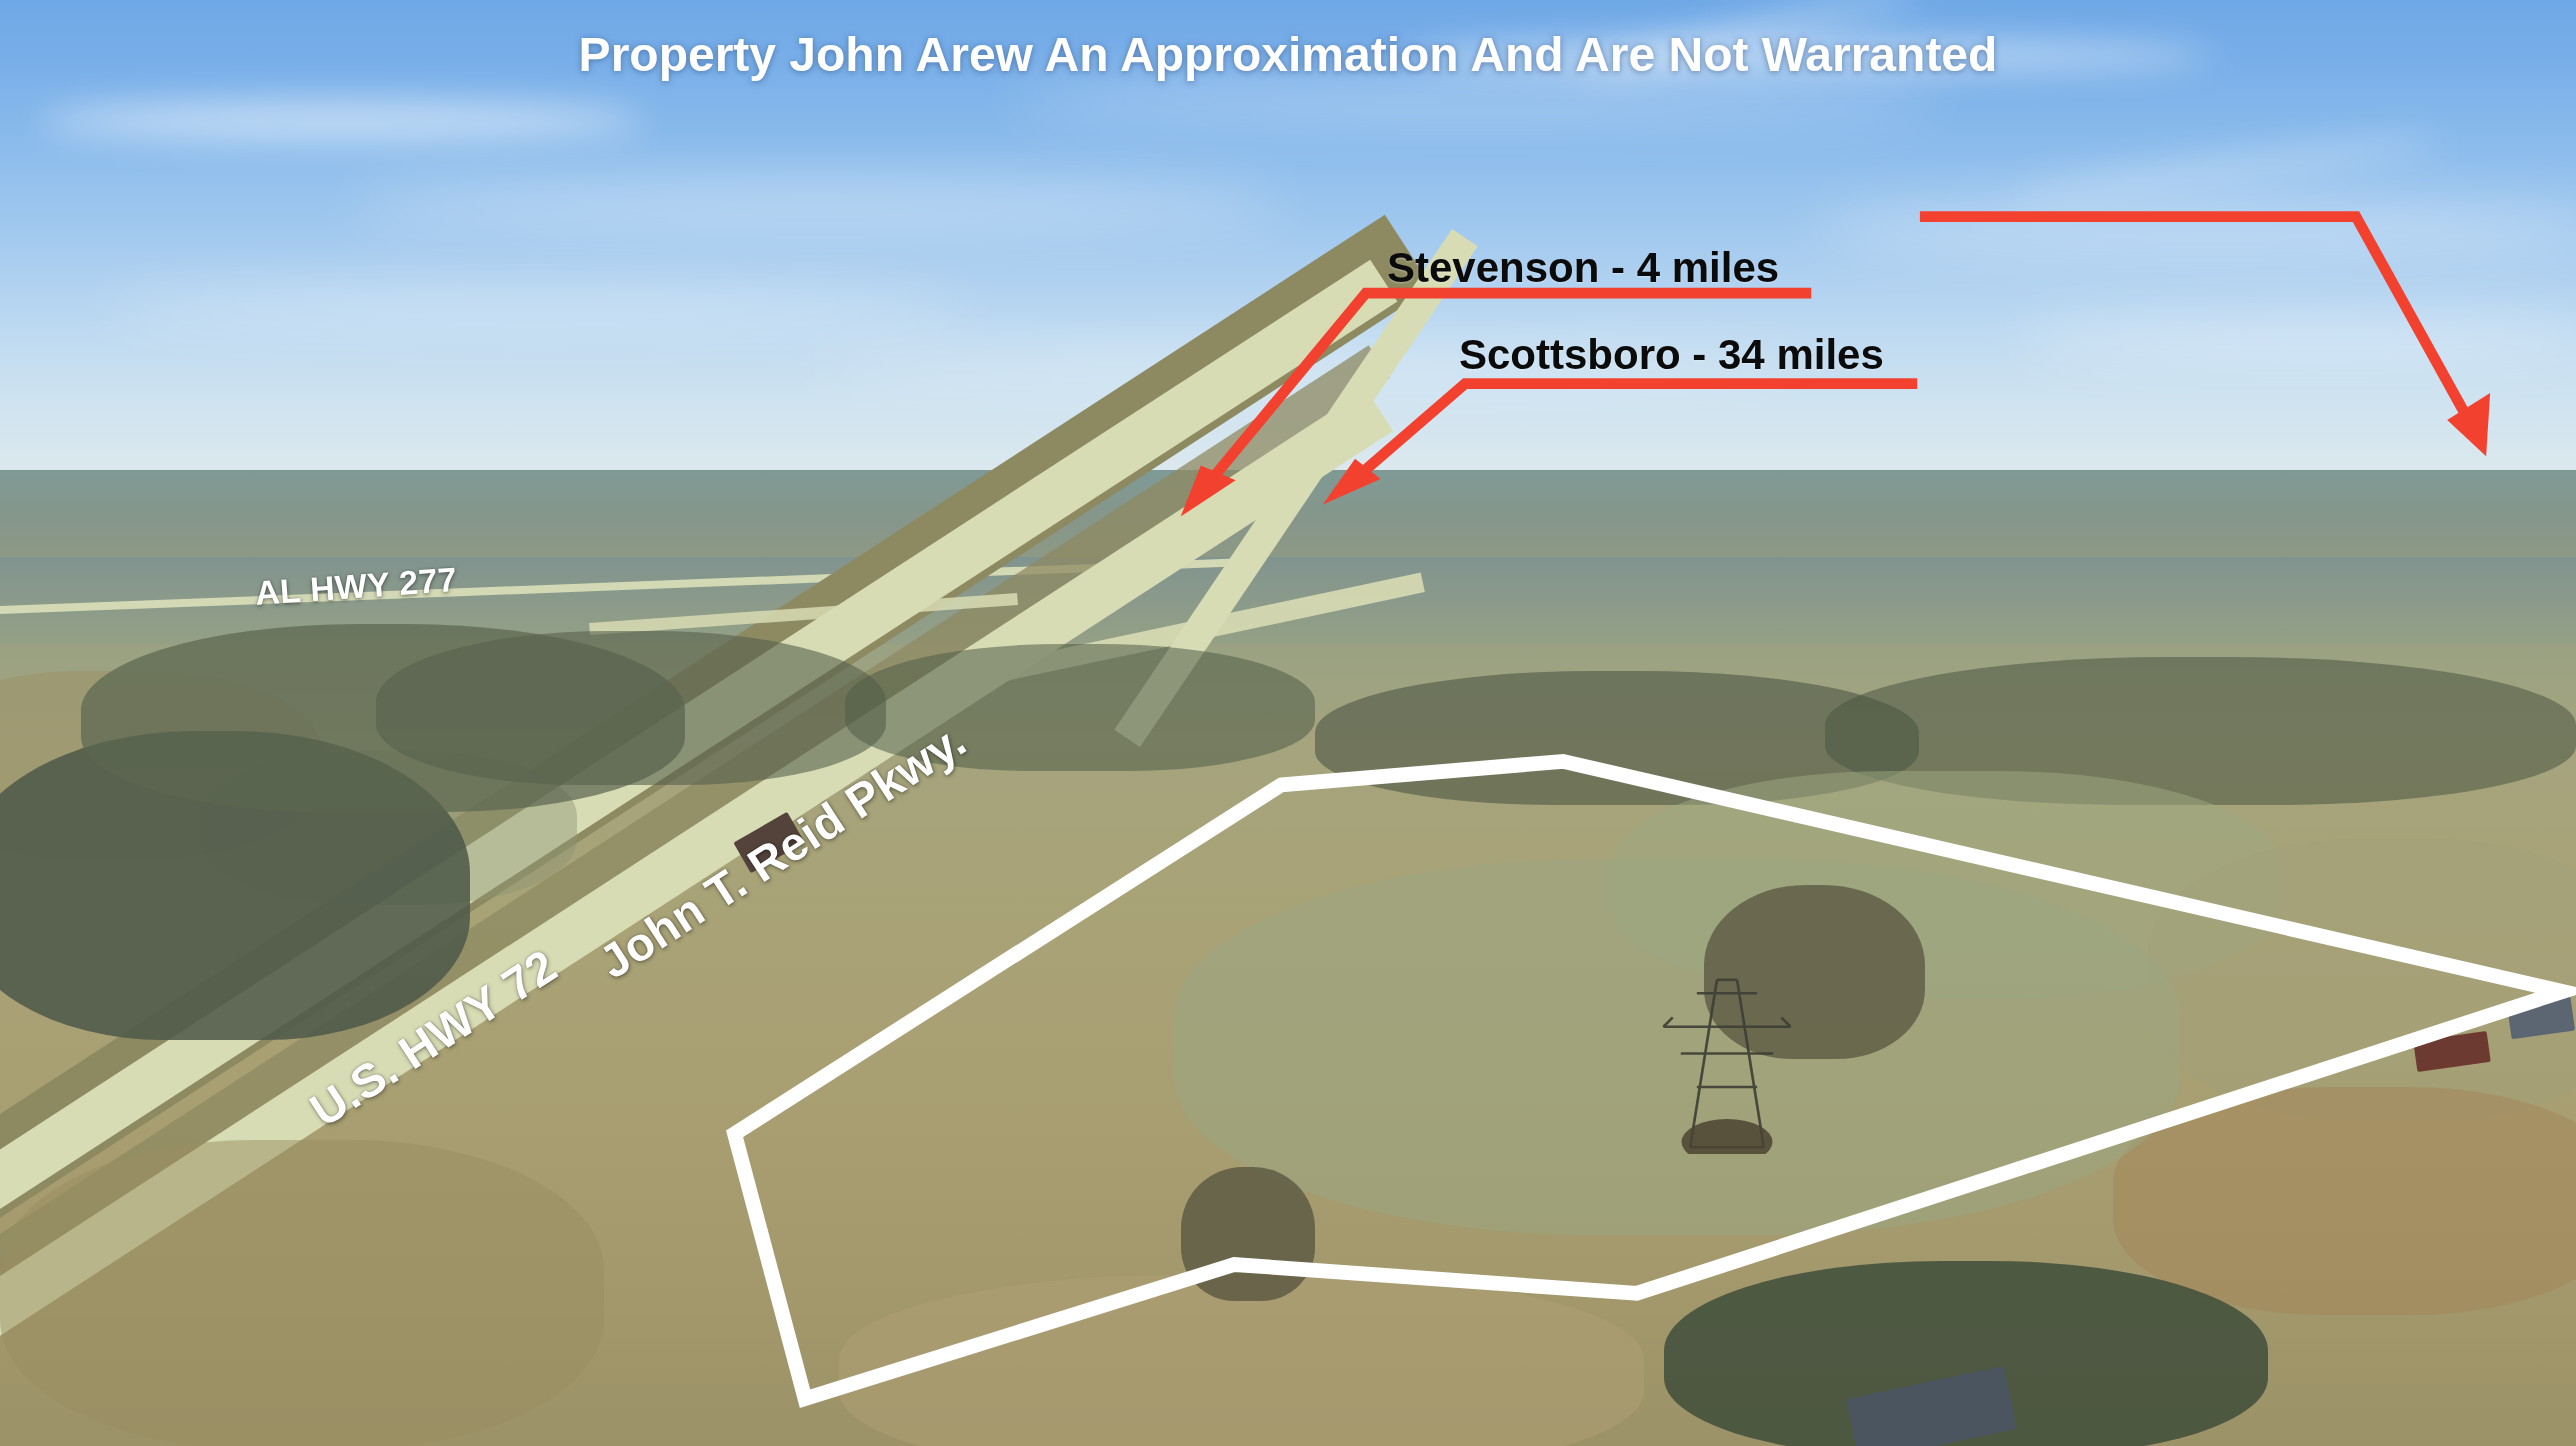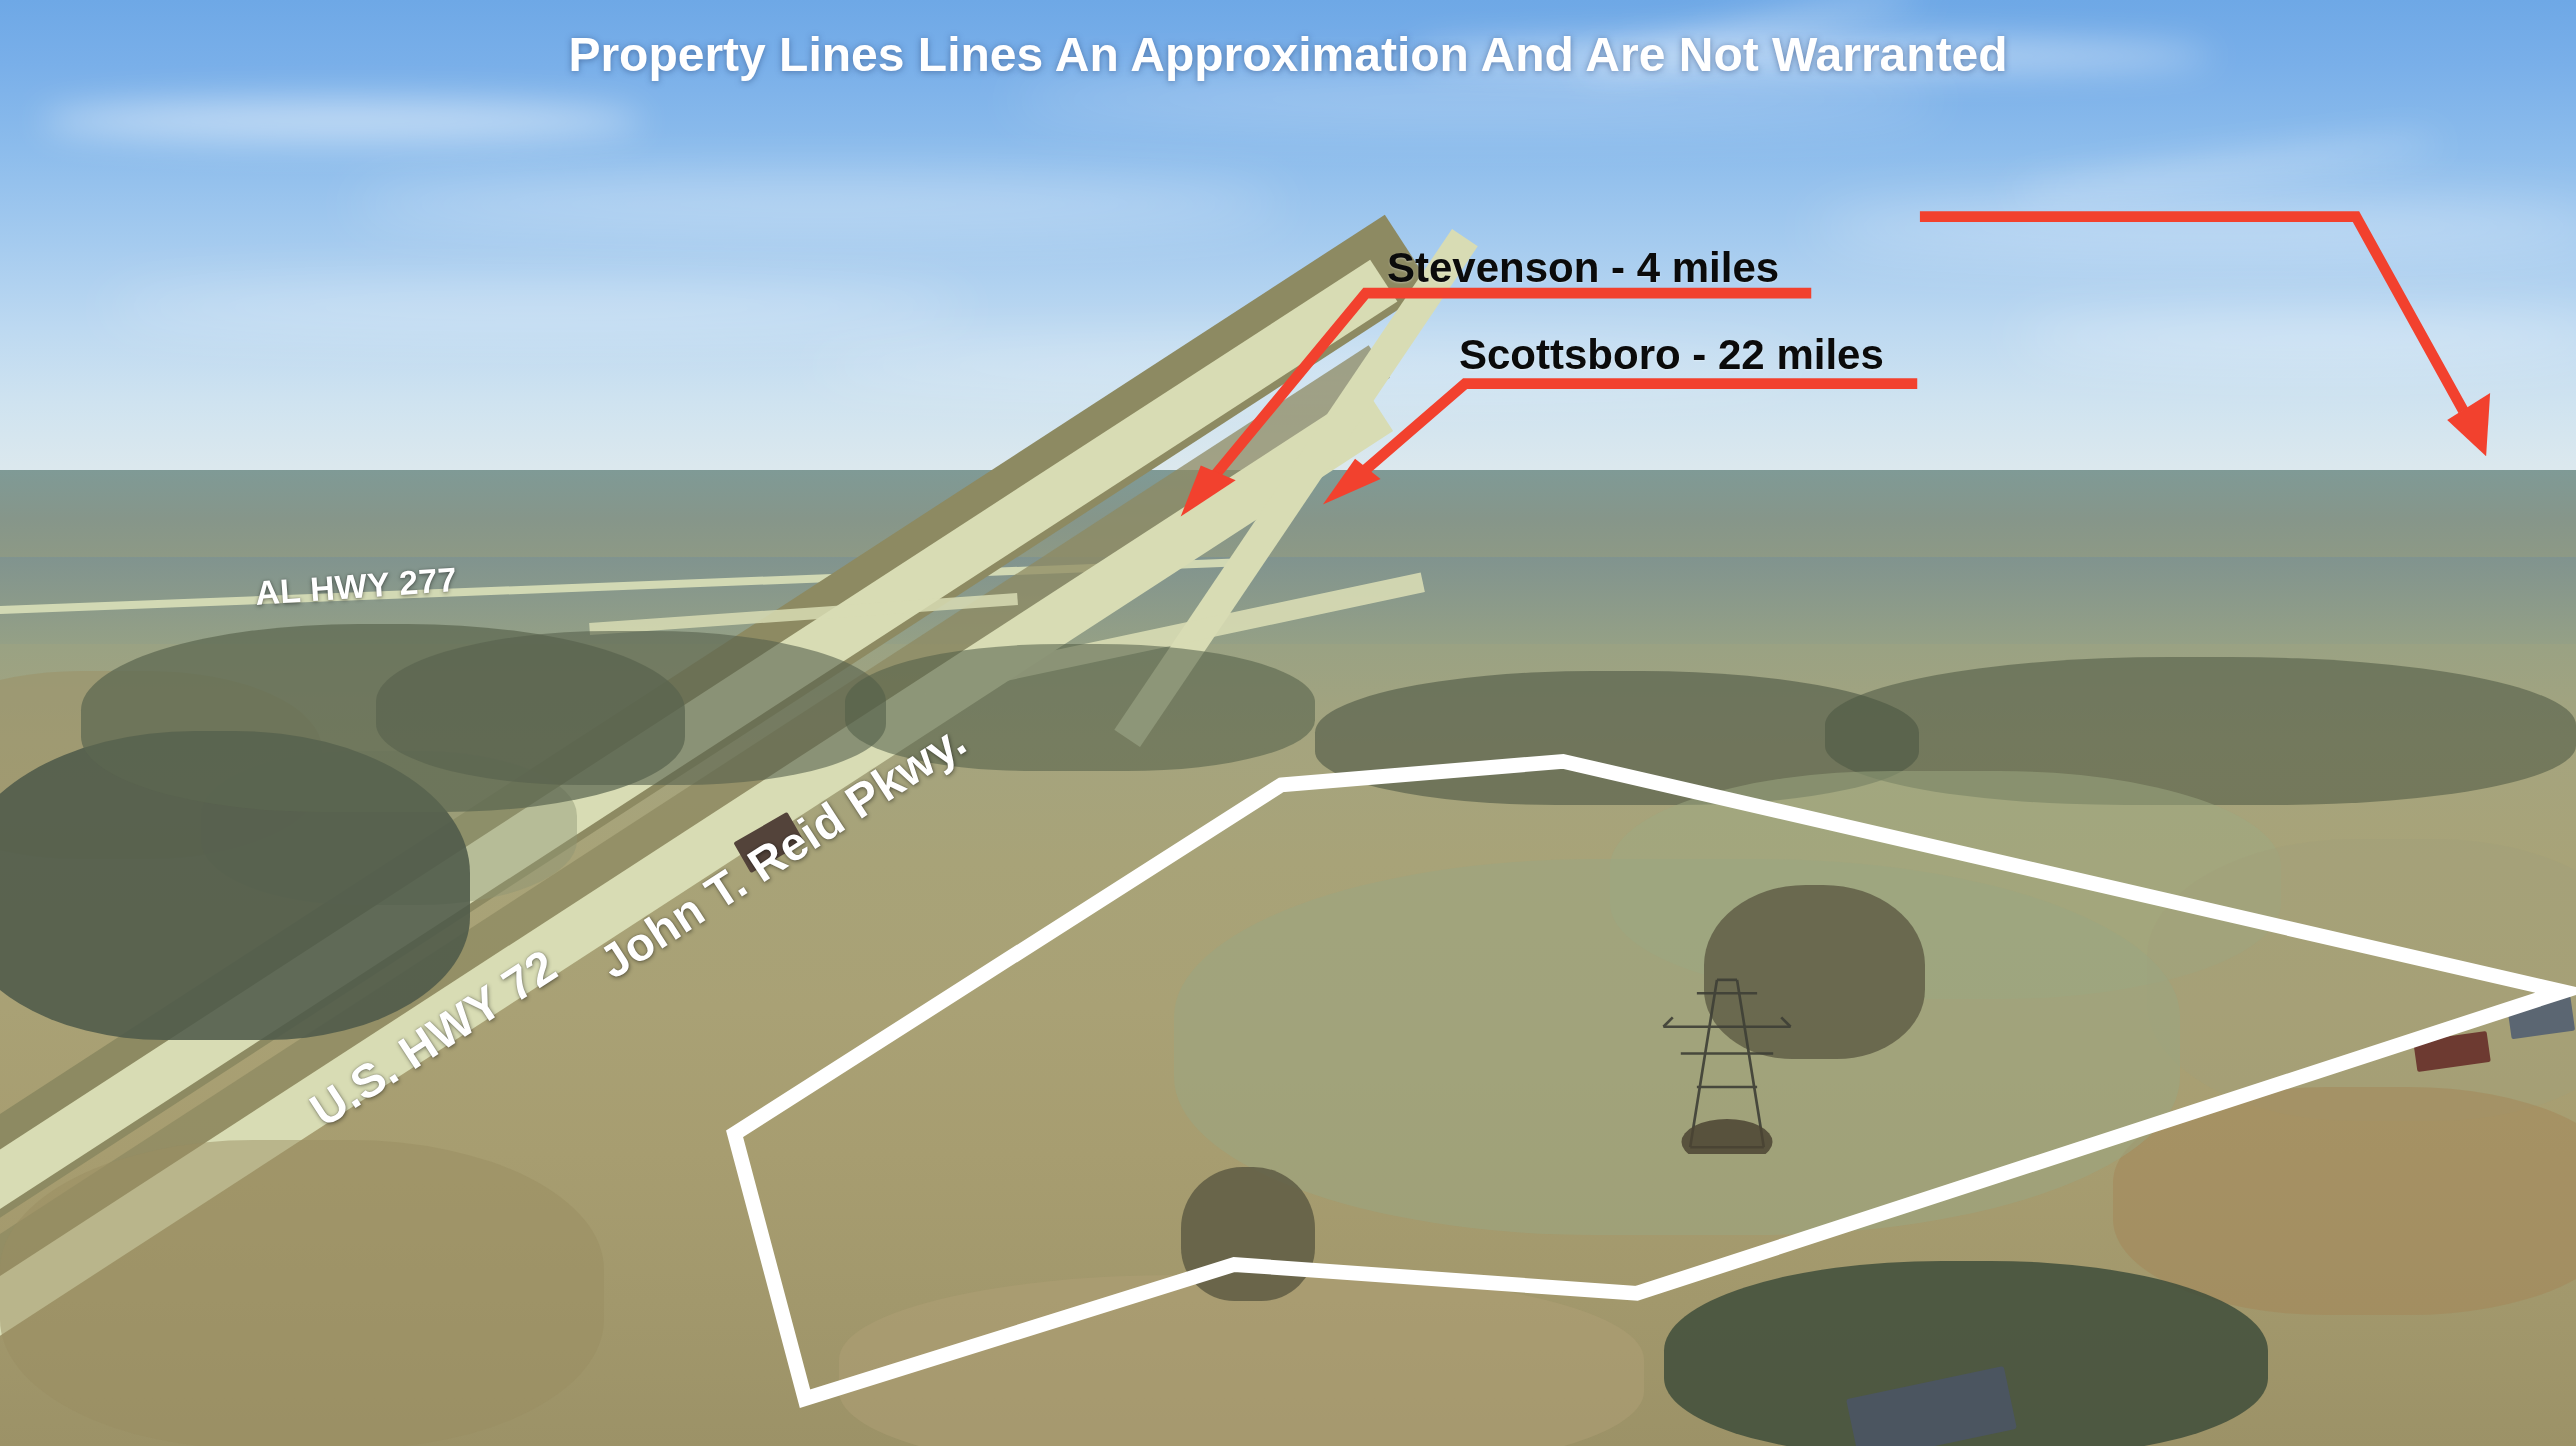--- a/index.html
+++ b/index.html
@@ -147,21 +147,21 @@
   <div style="position:absolute;left:1851px;top:1382px;width:161px;height:64px;background:#4b5560;transform:rotate(-12deg);border-radius:2.7px;"></div>
 
   <svg class="ann-svg" viewBox="0 0 3840 2157">
     <polygon id="boundary-poly" points="1910,1170 2330,1135 3820,1478 2440,1928 1840,1885 1200,2085 1095,1690" fill="none" stroke="#FFFFFF" stroke-width="22" stroke-linejoin="miter" stroke-linecap="square"></polygon>
   </svg>
 
   <div class="imglabel" style="left:255px;top:567px;font-size:34px;transform:rotate(-4deg);">AL HWY 277</div>
   <div class="imglabel" style="left:315px;top:1087px;font-size:47px;transform:rotate(-33deg);transform-origin:left center;">U.S. HWY 72</div>
   <div class="imglabel" style="left:604px;top:939px;font-size:47px;transform:rotate(-33deg);transform-origin:left center;">John T. Reid Pkwy.</div>
 
-  <div class="title">Property Lines Lines An Approximation And Are Not Warranted</div>
+  <div class="title">Property John Arew An Approximation And Are Not Warranted</div>
 
   <svg class="ann-svg" viewBox="0 0 3840 2157">
 
     <g>
       <path d="M2700,437 L2036,437 L1800,722" fill="none" stroke="#F2412E" stroke-width="16" stroke-linejoin="miter"></path>
       <polygon points="1760,770 1842,716 1790,694" fill="#F2412E"></polygon>
     </g>
 
     <g>
       <path d="M2858,572 L2184,572 L2022,712" fill="none" stroke="#F2412E" stroke-width="16" stroke-linejoin="miter"></path>
@@ -171,17 +171,17 @@
     <g>
       <path d="M2862,323 L3512,323 L3672,612" fill="none" stroke="#F2412E" stroke-width="16" stroke-linejoin="miter"></path>
       <polygon points="3706,680 3712,586 3648,626" fill="#F2412E"></polygon>
     </g>
   </svg>
 
   <div class="callout" style="left:1369px;top:247px;margin-left:18px;">
     <span class="txt">Stevenson - 4 miles</span>
   </div>
   <div class="callout" style="left:1459px;top:334px;">
-    <span class="txt">Scottsboro - 22 miles</span>
+    <span class="txt">Scottsboro - 34 miles</span>
   </div>
 
 </div>
 
 
 </body></html>

